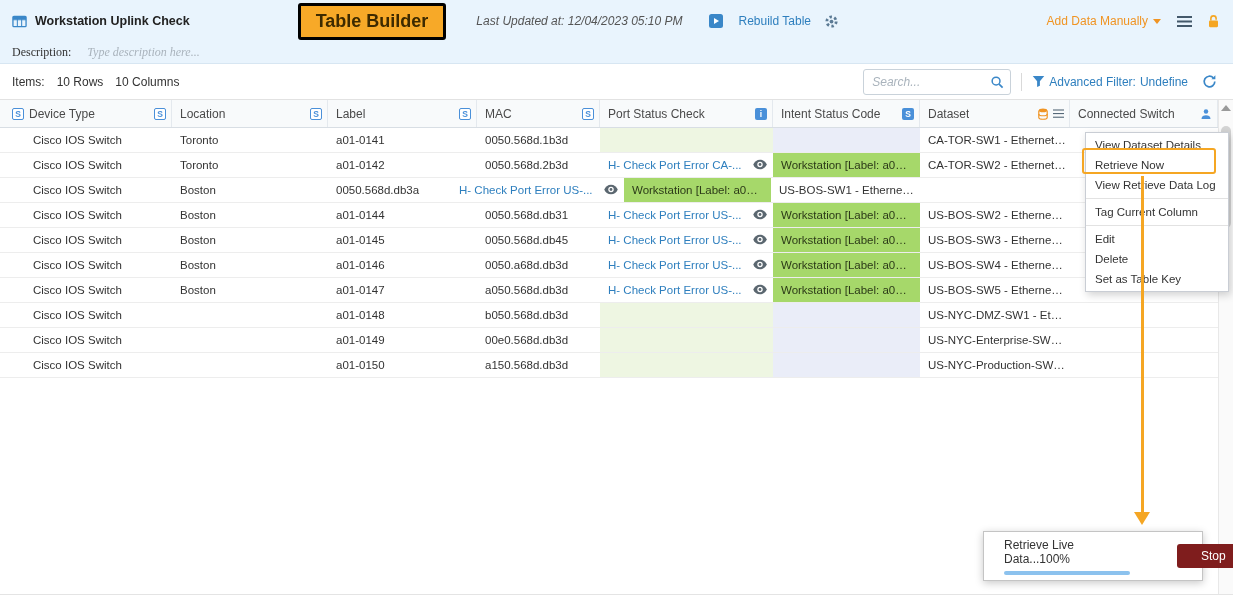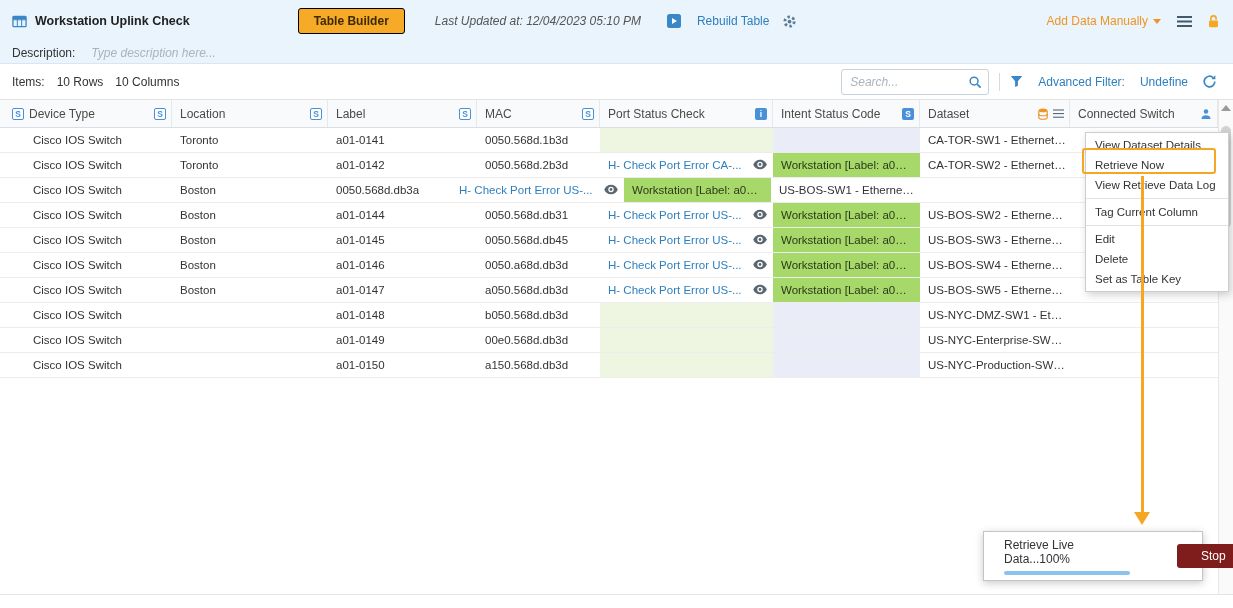--- a/index.html
+++ b/index.html
@@ -4,49 +4,49 @@
 <style>
   *{box-sizing:border-box;}
   html,body{margin:0;padding:0;}
   body{font-family:"Liberation Sans",sans-serif;font-size:12px;color:#333;background:#fff;}
   .stage{position:relative;width:1233px;height:608px;background:#fff;overflow:hidden;}
 
   
   .topbar{height:42px;background:#e9f4fd;display:flex;align-items:center;padding:16px 12px;}
   .svgic{display:inline-flex;align-items:center;}
   .app-title{font-weight:bold;font-size:12.5px;color:#222;margin-left:8px;}
-  .tb-btn{margin-left:108px;background:#f7a928;border:1px solid #000000;border-radius:3px;
-          color:#3d2a00;font-size:12px;font-weight:bold;padding:5px 15px;cursor:pointer;}
+  .tb-btn{margin-left:108px;background:#f7a928;border:3px solid #000000;border-radius:3px;
+          color:#3d2a00;font-size:18px;font-weight:bold;padding:5px 15px;cursor:pointer;}
   .last-updated{margin-left:30px;font-style:italic;color:#555;}
   .rebuild{margin-left:26px;display:flex;align-items:center;gap:16px;color:#2e7fbe;cursor:pointer;}
   .gearwrap{margin-left:13px;cursor:pointer;}
   .spacer{flex:1;}
   .add-data{color:#f09423;display:flex;align-items:center;gap:5px;cursor:pointer;margin-right:16px;}
   .chev{width:0;height:0;border-left:4px solid transparent;border-right:4px solid transparent;border-top:5px solid #f09423;margin-top:1px;}
   .bars{position:relative;width:15px;height:12px;display:inline-block;cursor:pointer;}
   .bars::before{content:"";position:absolute;left:0;top:1px;width:100%;height:2px;background:#44596b;
                 box-shadow:0 4.5px 0 #44596b,0 9px 0 #44596b;}
   .bars-sm{width:11px;height:9px;}
   .bars-sm::before{height:1.6px;top:0;box-shadow:0 3.6px 0 #44596b,0 7.2px 0 #44596b;}
   .lockwrap{margin-left:14px;cursor:pointer;}
 
   
-  .descbar{height:22px;background:#e9f4fd;display:flex;align-items:center;padding:0 12px;border-bottom:1px solid #d7e6f2;}
+  .descbar{height:22px;background:#e9f4fd;display:flex;align-items:center;padding:0 12px;border-bottom:1px solid #d7e6f2;font-family:Liberation Serif, serif;}
   .desc-input{margin-left:14px;border:none;background:transparent;width:320px;font-family:inherit;font-size:12px;outline:none;}
   input::placeholder{font-style:italic;color:#a9b3bc;}
 
   
   .itemsbar{height:36px;background:#fff;display:flex;align-items:center;padding:0 12px;border-bottom:1px solid #e2e2e2;}
   .items-label{color:#333;}
   .count{margin-left:12px;color:#333;}
   .search-box{margin-left:auto;width:148px;height:24px;border:1px solid #c9d2da;border-radius:3px;
               display:flex;align-items:center;padding:12px 6px;background:#fff;}
   .search-box input{border:none;outline:none;flex:1;width:100px;font-family:inherit;font-size:12px;}
   .vdiv{width:1px;height:18px;background:#d9d9d9;margin:0 10px;}
-  .adv-filter{color:#2e7fbe;display:flex;align-items:center;gap:15px;cursor:pointer;}
+  .adv-filter{color:#2e7fbe;display:flex;align-items:center;gap:4px;cursor:pointer;}
   .refreshwrap{margin-left:14px;margin-right:4px;cursor:pointer;}
 
   
   .thead{display:flex;height:28px;width:1218px;background:#f8fafb;border-bottom:1px solid #d8dee4;}
   .hcell{position:relative;display:flex;align-items:center;gap:5px;padding:0 26px 0 8px;
          border-right:1px solid #e4e9ee;color:#4a4a4a;cursor:pointer;overflow:hidden;}
   .hcell.col-device{padding-left:12px;}
   .hlabel{overflow:hidden;text-overflow:ellipsis;white-space:nowrap;}
   .right-ics{position:absolute;right:5px;top:50%;transform:translateY(-50%);display:flex;gap:4px;align-items:center;}
   .sbadge{display:inline-flex;width:12px;height:12px;border:1px solid #4a90d9;color:#4a90d9;border-radius:2px;

